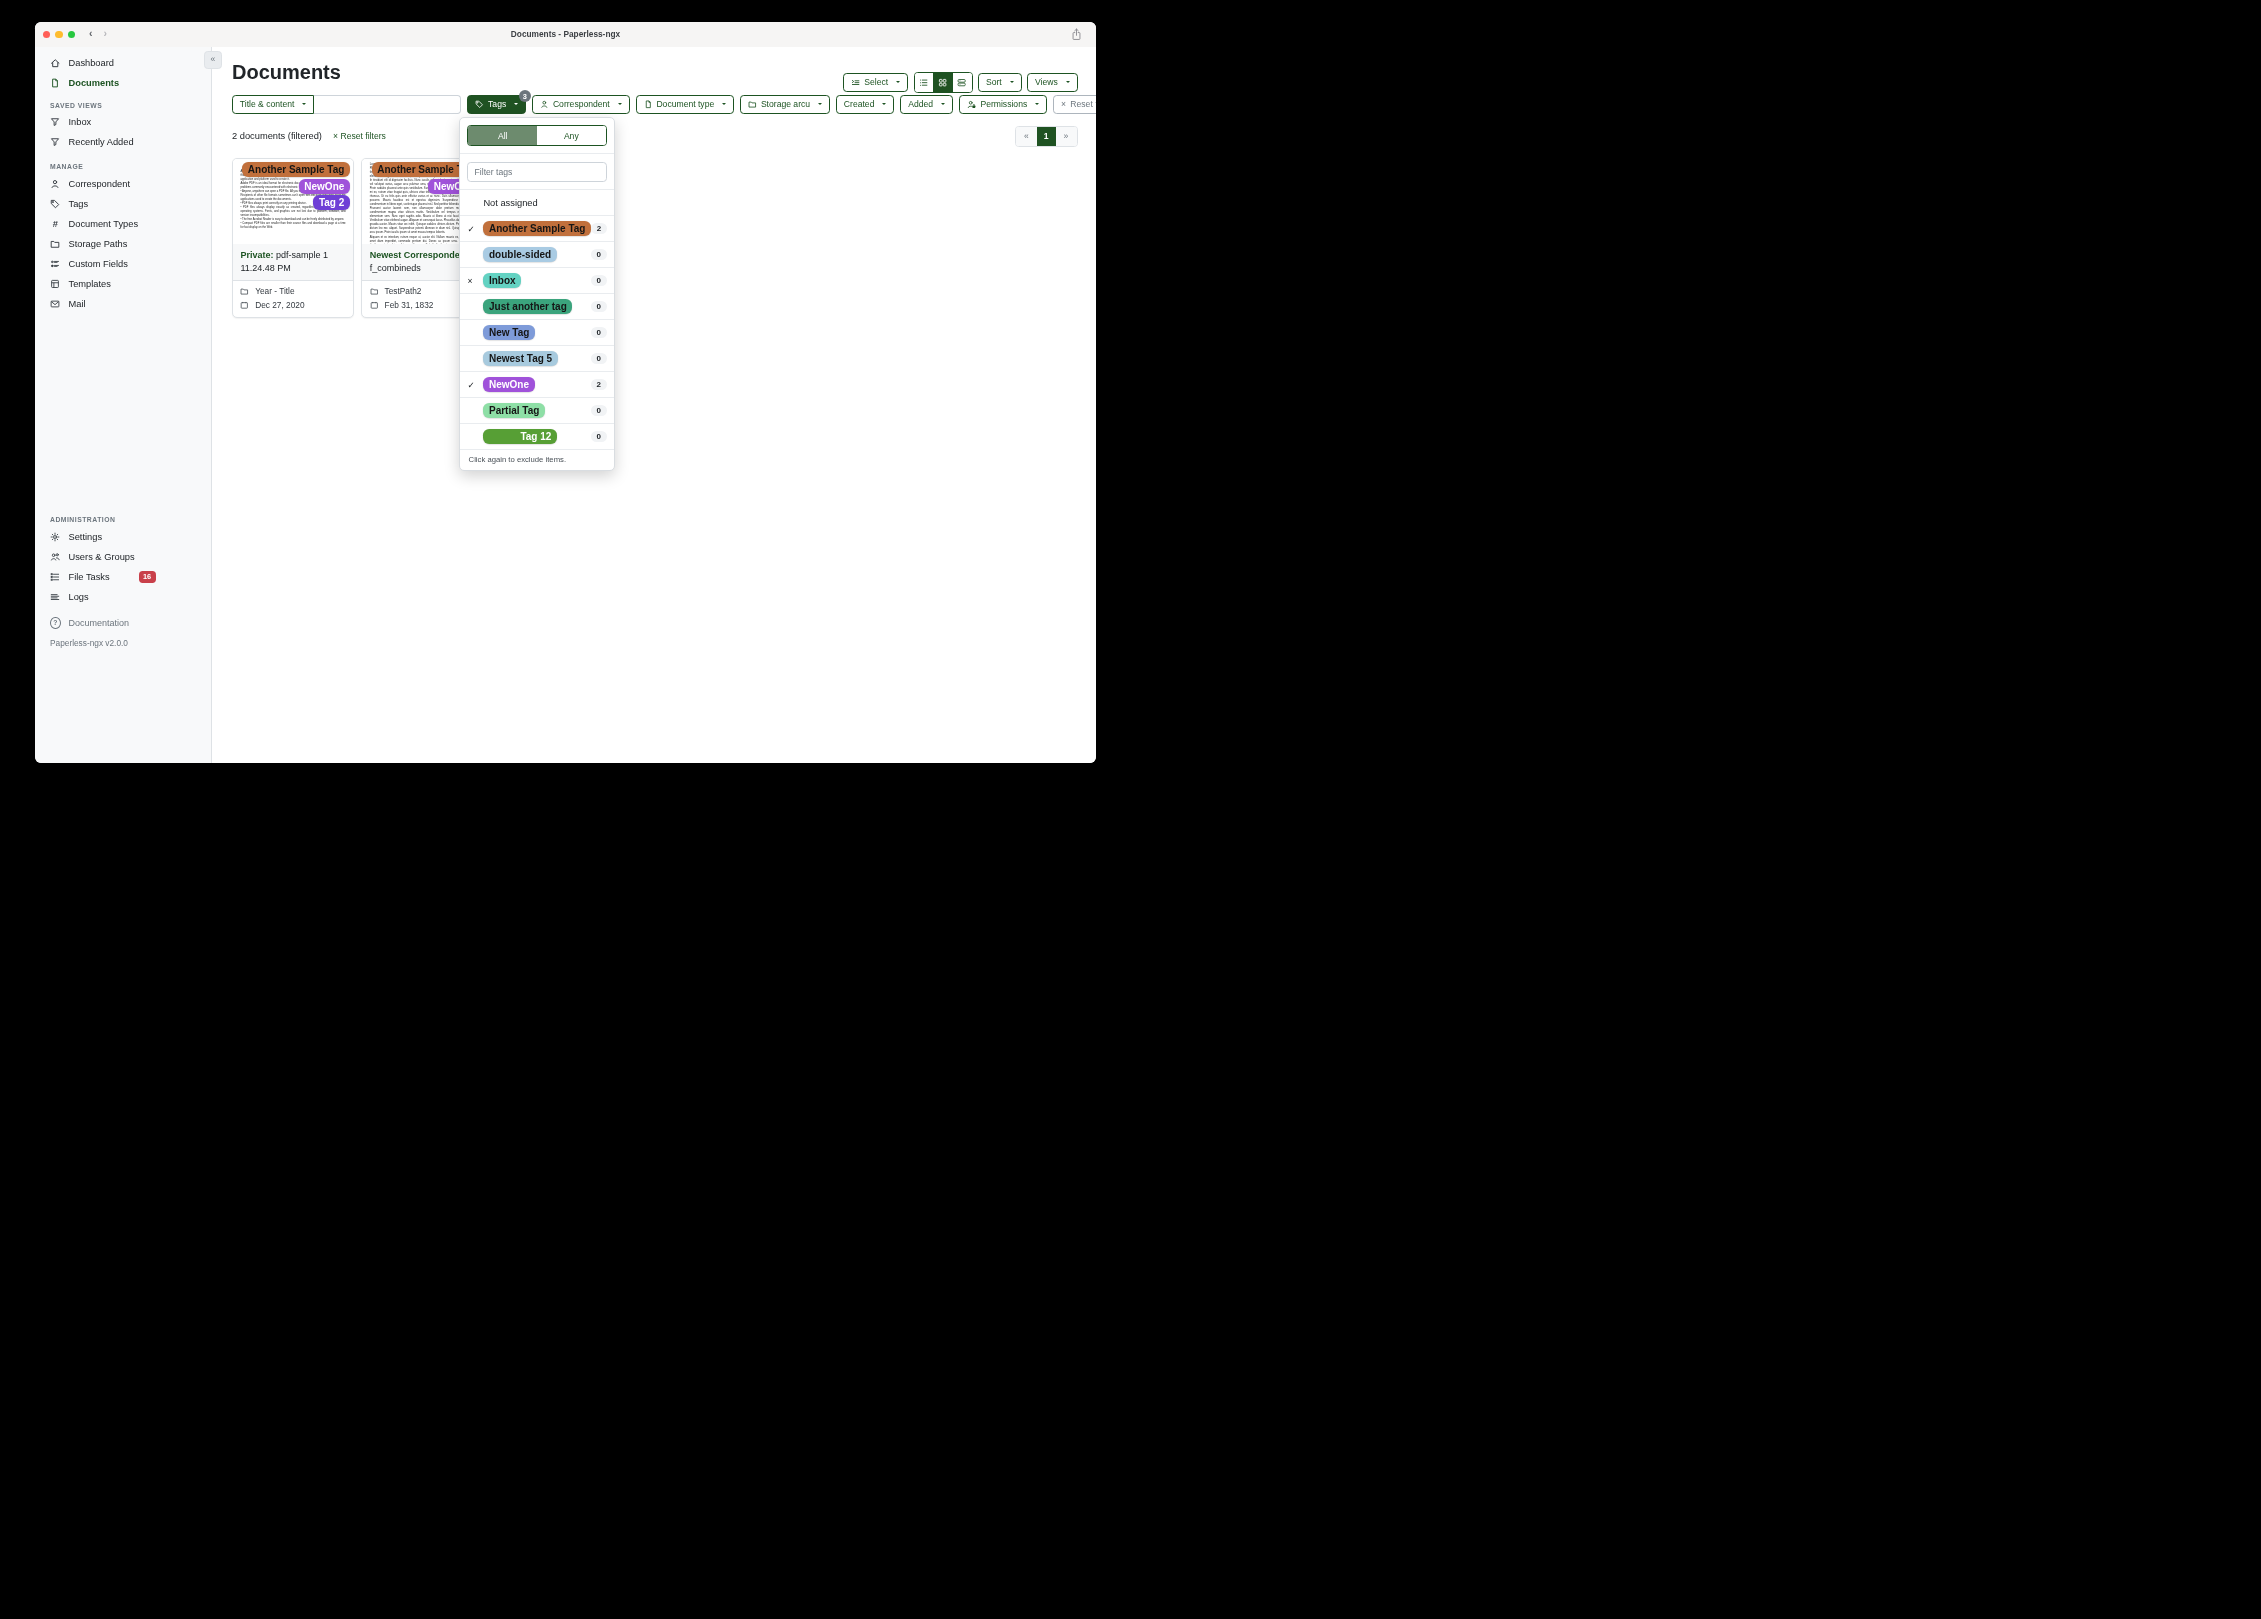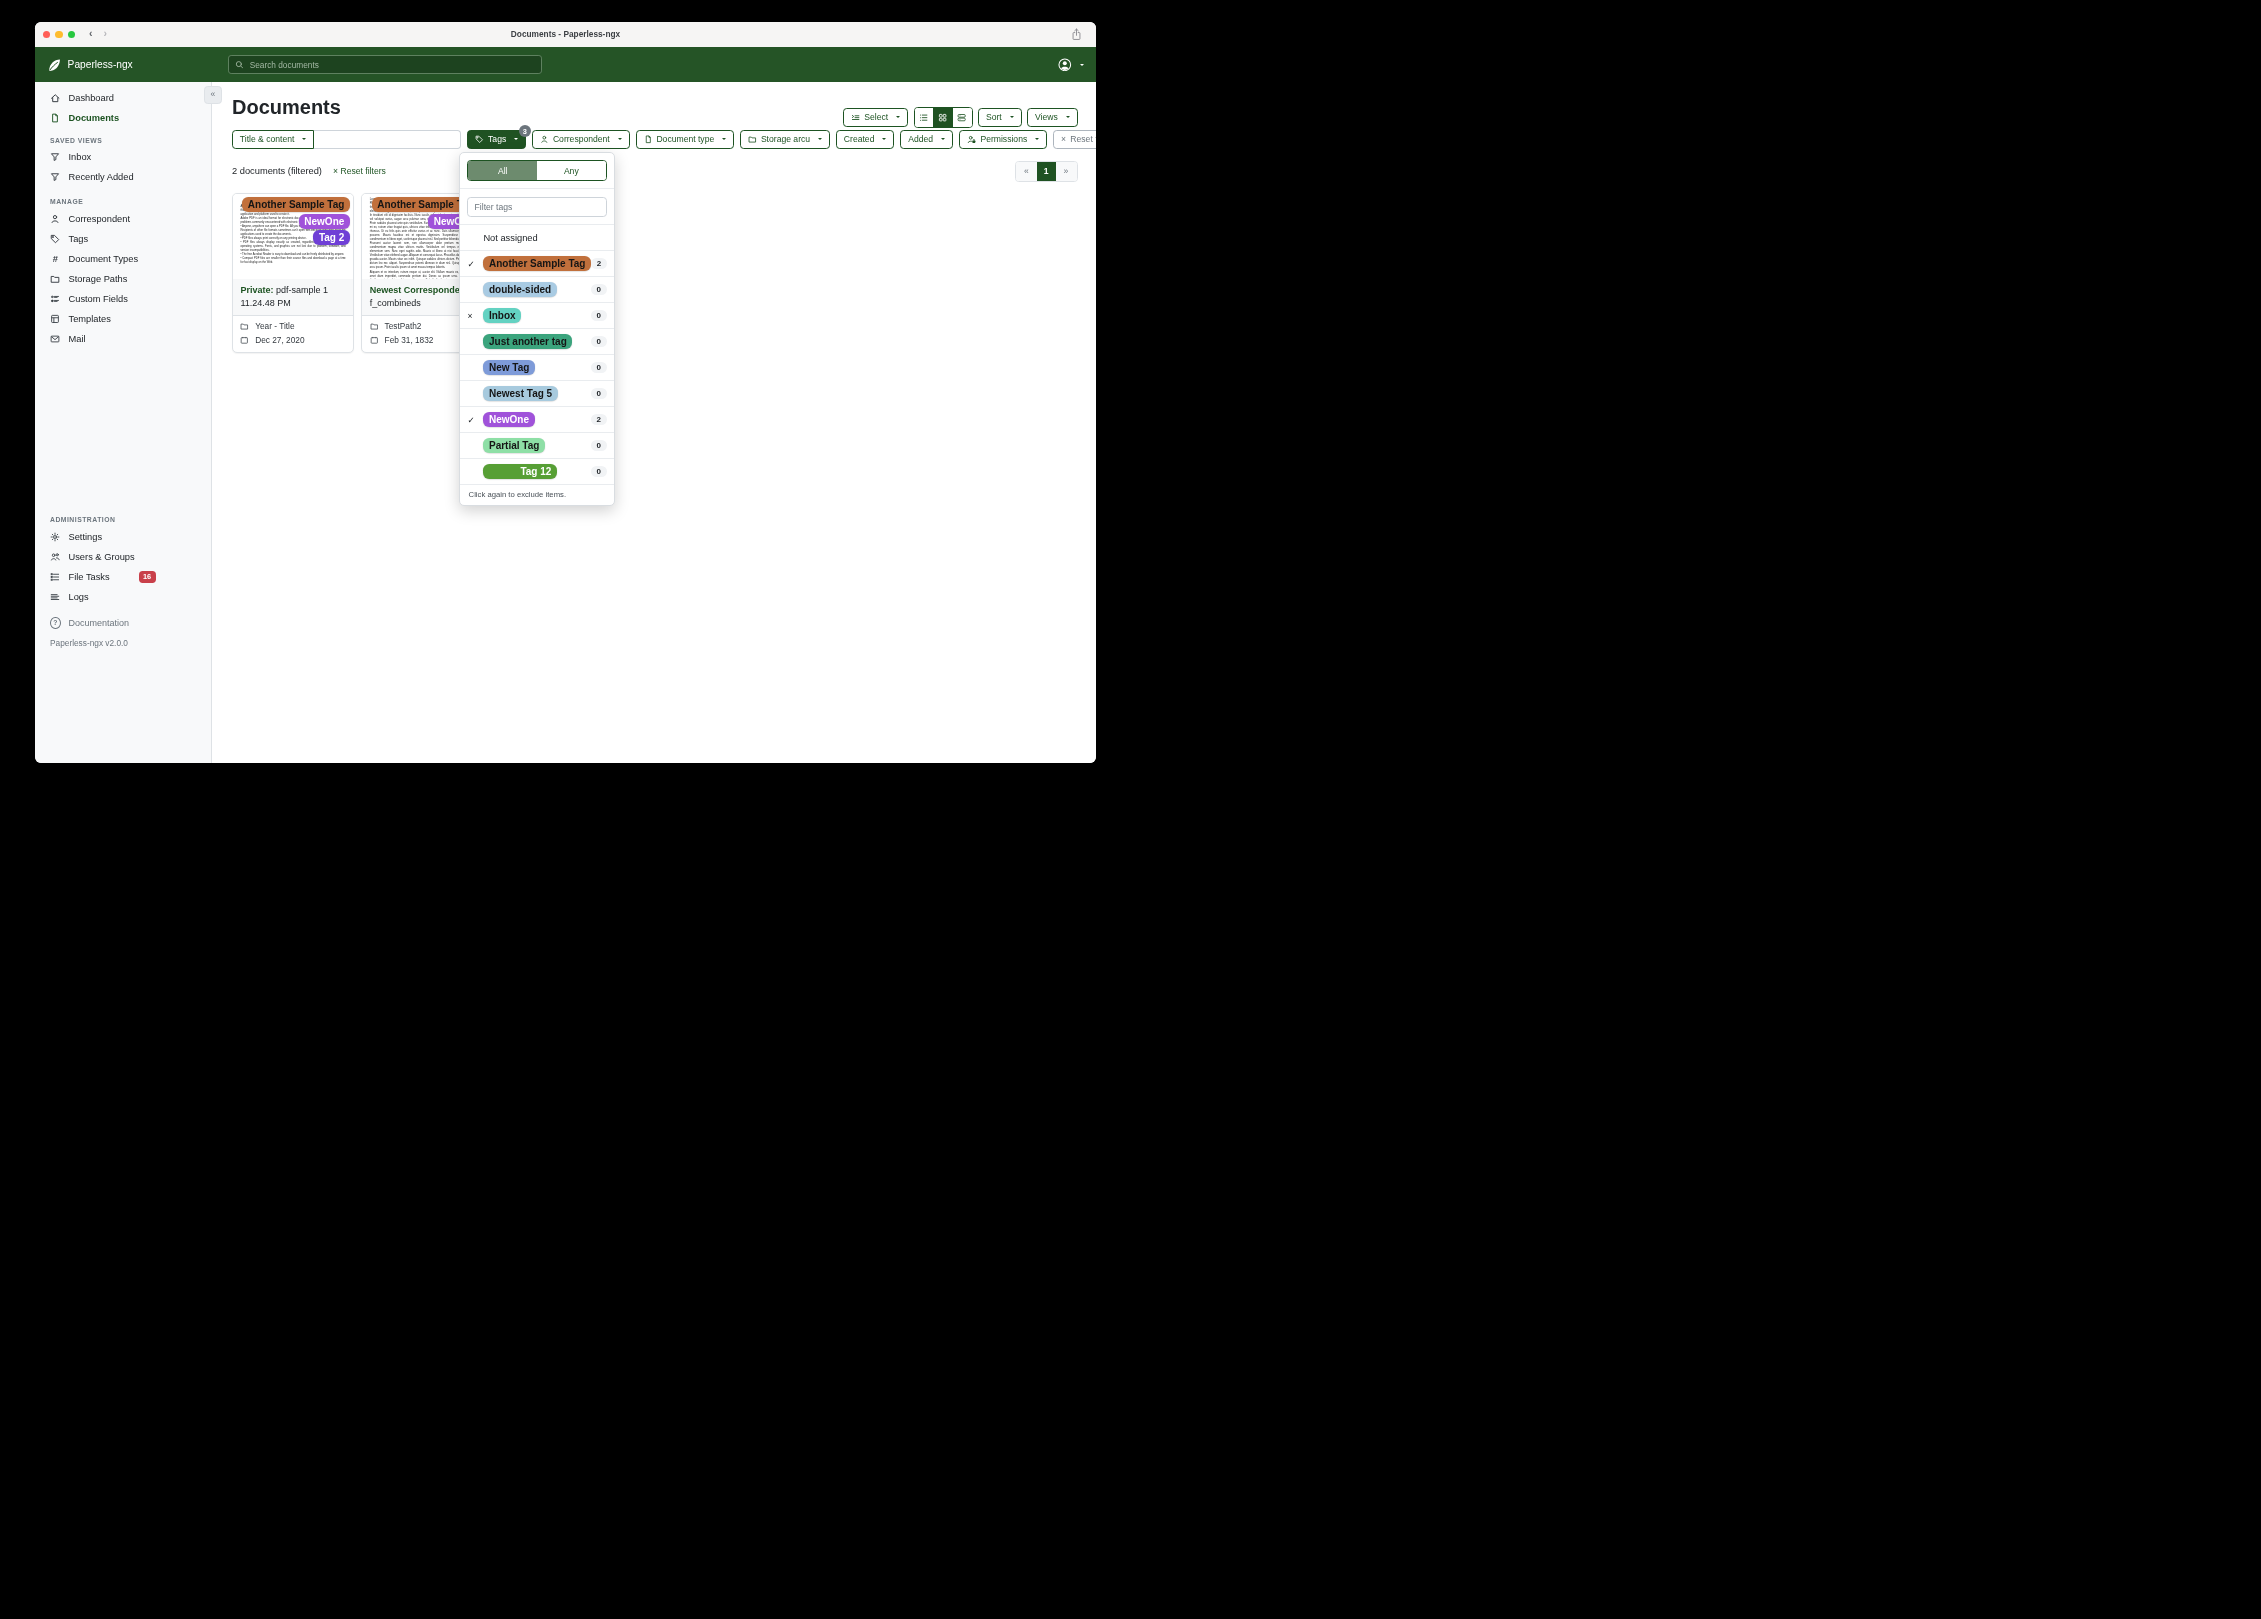--- a/index.html
+++ b/index.html
@@ -109,44 +109,20 @@
       <span class="fwd">›</span>
     </div>
     <div class="tb-title">Documents - Paperless-ngx</div>
     <div class="share">
       <svg width="11" height="13" viewBox="0 0 16 18" fill="none" stroke="currentColor" stroke-width="1.4" stroke-linecap="round" stroke-linejoin="round">
           <path d="M5.5 6.2H4a1 1 0 0 0-1 1v8a1 1 0 0 0 1 1h8a1 1 0 0 0 1-1v-8a1 1 0 0 0-1-1h-1.5M8 1.2v9M5.4 3.6 8 1.1l2.6 2.5"></path>
         </svg>
     </div>
   </div>
 
-  <div class="navbar">
-    <div class="brand">
-      <svg width="16" height="16" viewBox="0 0 16 16">
-          <path d="M3 14C3.4 6.5 8.3 2.4 14 2.4 13.6 9.6 9 13.8 3 14z" fill="#fff"></path>
-          <path d="M3.6 13.4C6 10 8.8 7.4 11.8 5.2" stroke="#255426" stroke-width="1" fill="none"></path>
-        </svg>
-      <span>Paperless-ngx</span>
-    </div>
-    <div class="searchbox">
-      <svg width="9.3" height="9.3" viewBox="0 0 16 16" fill="none" stroke="currentColor" stroke-width="1.6" stroke-linecap="round">
-          <circle cx="7" cy="7" r="4.6"></circle>
-          <path d="M10.6 10.6 14.2 14.2"></path>
-        </svg>
-      <input type="text" value="" placeholder="Search documents" style="">
-    </div>
-    <div class="nav-user">
-      <svg width="13.6" height="13.6" viewBox="0 0 20 20">
-          <circle cx="10" cy="10" r="8.6" stroke="#fff" stroke-width="1.5" fill="none"></circle>
-          <circle cx="10" cy="7.8" r="2.9" fill="#fff"></circle>
-          <path d="M4.6 15.6c1-3.4 9.8-3.4 10.8 0a8.6 8.6 0 0 1-10.8 0z" fill="#fff"></path>
-        </svg>
-      <span class="caret"></span>
-    </div>
-  </div>
 
   <div class="app">
 
     <div class="sidebar">
       <div class="side-item">
         <span class="ic">
             <svg width="10.5" height="10.5" viewBox="0 0 16 16" fill="none" stroke="currentColor" stroke-width="1.5" stroke-linecap="round" stroke-linejoin="round">
               <path d="M2.3 8 8 2.7 13.7 8M4.1 7.2v6h7.8v-6"></path>
             </svg>
           </span>

